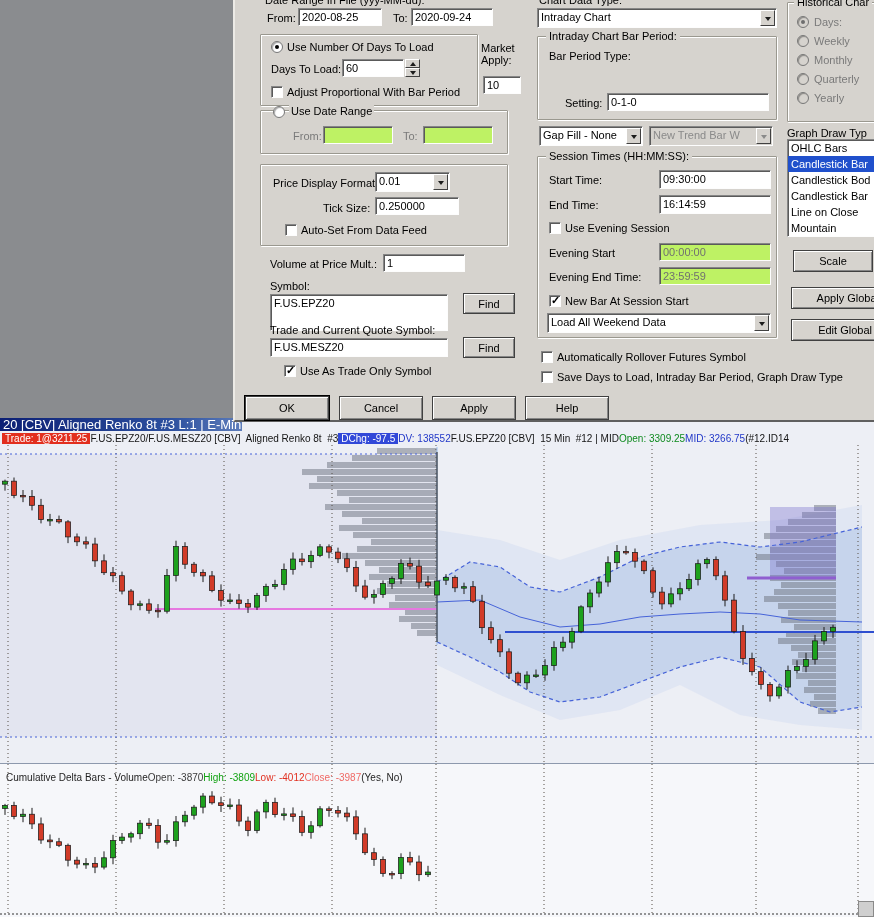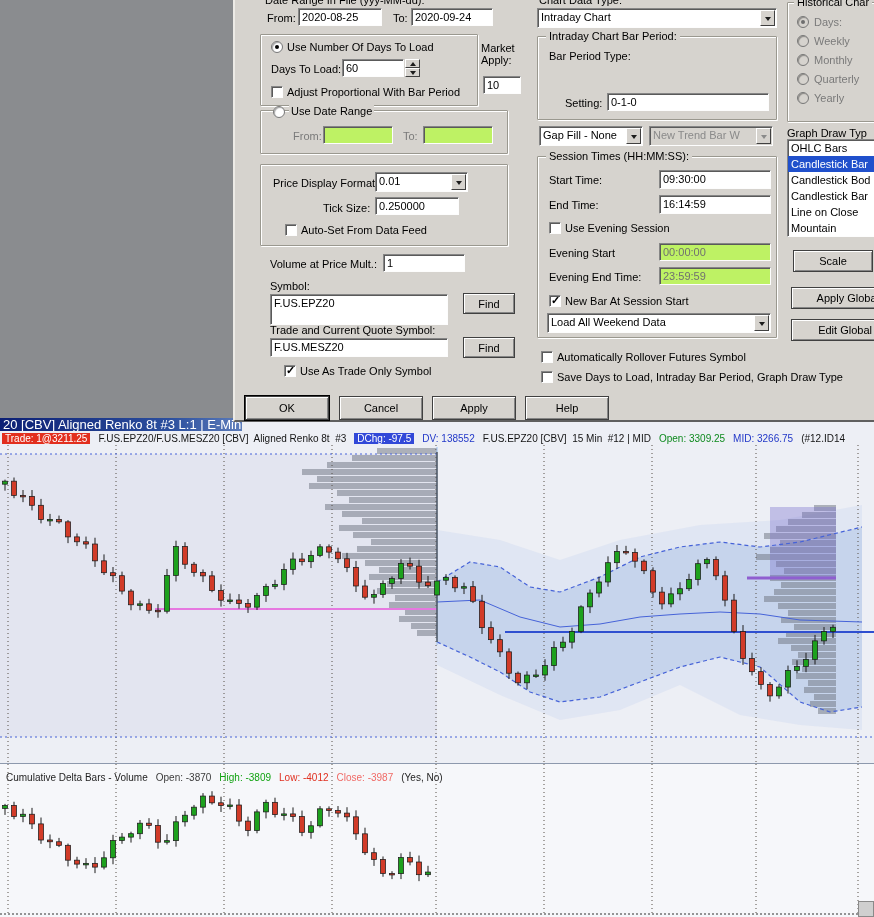--- a/index.html
+++ b/index.html
@@ -4,21 +4,21 @@
 <style>
   *{box-sizing:border-box;margin:0;padding:0}
   body{margin:0;background:#999}
   #root{position:relative;width:874px;height:917px;overflow:hidden;background:#b8bcc2;font-family:"Liberation Sans",sans-serif}
 
   
   .backdrop{position:absolute;left:0;top:0;width:233px;height:428px;background:#8a8c8f}
   #chart-window{position:absolute;left:0;top:418px;width:874px;height:499px;background:#edeff5}
   #chart-titlebar{position:absolute;left:0;top:0;width:242px;height:13px;background:linear-gradient(90deg,#0c1f74 0%,#2c4f9e 70%,#5c7cba 100%);color:#fff;font-size:13px;line-height:13px;padding-left:3px;white-space:nowrap;overflow:hidden}
   #chart-header{position:absolute;left:2px;top:14px;width:872px;height:13px;font-size:10px;line-height:13px;white-space:nowrap;overflow:hidden}
-  #chart-header .seg,#delta-header .seg{margin-right:8px;white-space:pre}
+  #chart-header .seg,#delta-header .seg{margin-right:0;white-space:pre}
   #main-svg{position:absolute;left:0;top:27px;width:874px;height:318px;display:block}
   #delta-wrap{position:absolute;left:0;top:345px;width:874px;height:154px;background:#f6f7fa;border-top:1px solid #8d99ad}
   #delta-svg{position:absolute;left:0;top:0;width:874px;height:154px;display:block}
   #delta-header{position:absolute;left:6px;top:8px;font-size:10px;white-space:nowrap;z-index:2}
   #scroll-corner{position:absolute;right:0;bottom:0;width:16px;height:16px;background:#cfcfcf;border:1px solid #8a8a8a}
 
   
   #dialog{position:absolute;left:233px;top:0;width:680px;height:422px;background:#d6d3ce;border-left:2px solid #eceae6;border-bottom:2px solid #5f5f5f;font-size:11px;z-index:10}
   .lbl{position:absolute;font-size:11px;white-space:nowrap;color:#000}
   .lbl.dis{color:#7a7a7a}
@@ -472,33 +472,33 @@
     <div class="gb" style="left:25px;top:110px;width:248px;height:44px"></div>
     <span class="radio" style="left:38px;top:106px"></span>
     <div class="lbl mask" style="left:54px;top:105px">Use Date Range</div>
     <div class="lbl dis" style="left:58px;top:130px">From:</div>
     <div class="tin dis" style="left:88px;top:126px;width:70px"></div>
     <div class="lbl dis" style="left:168px;top:130px">To:</div>
     <div class="tin dis" style="left:188px;top:126px;width:70px"></div>
 
     <div class="gb" style="left:25px;top:164px;width:248px;height:82px"></div>
     <div class="lbl" style="left:38px;top:177px">Price Display Format:</div>
-    <div class="combo" style="left:140px;top:172px;width:93px">
+    <div class="combo" style="left:140px;top:172px;width:75px">
       <span>0.01</span>
       <span class="cbtn"></span>
     </div>
     <div class="lbl" style="left:88px;top:202px">Tick Size:</div>
     <div class="tin" style="left:140px;top:197px;width:84px">0.250000</div>
     <span class="check" style="left:50px;top:224px"></span>
     <div class="lbl" style="left:66px;top:224px">Auto-Set From Data Feed</div>
 
     <div class="lbl" style="left:35px;top:258px">Volume at Price Mult.:</div>
     <div class="tin" style="left:148px;top:254px;width:82px">1</div>
     <div class="lbl" style="left:35px;top:280px">Symbol:</div>
-    <div class="tin" style="left:35px;top:294px;width:178px;height:31px">F.US.EPZ20</div>
+    <div class="tin" style="left:35px;top:294px;width:178px;height:37px">F.US.EPZ20</div>
     <div class="btn" style="left:228px;top:293px;width:52px;height:21px">Find</div>
     <div class="lbl" style="left:35px;top:324px">Trade and Current Quote Symbol:</div>
     <div class="tin" style="left:35px;top:338px;width:178px;height:19px">F.US.MESZ20</div>
     <div class="btn" style="left:228px;top:337px;width:52px;height:21px">Find</div>
     <span class="check on" style="left:49px;top:365px"></span>
     <div class="lbl" style="left:65px;top:365px">Use As Trade Only Symbol</div>
 
     <div class="combo" style="left:302px;top:8px;width:240px">
       <span>Intraday Chart</span>
       <span class="cbtn"></span>

